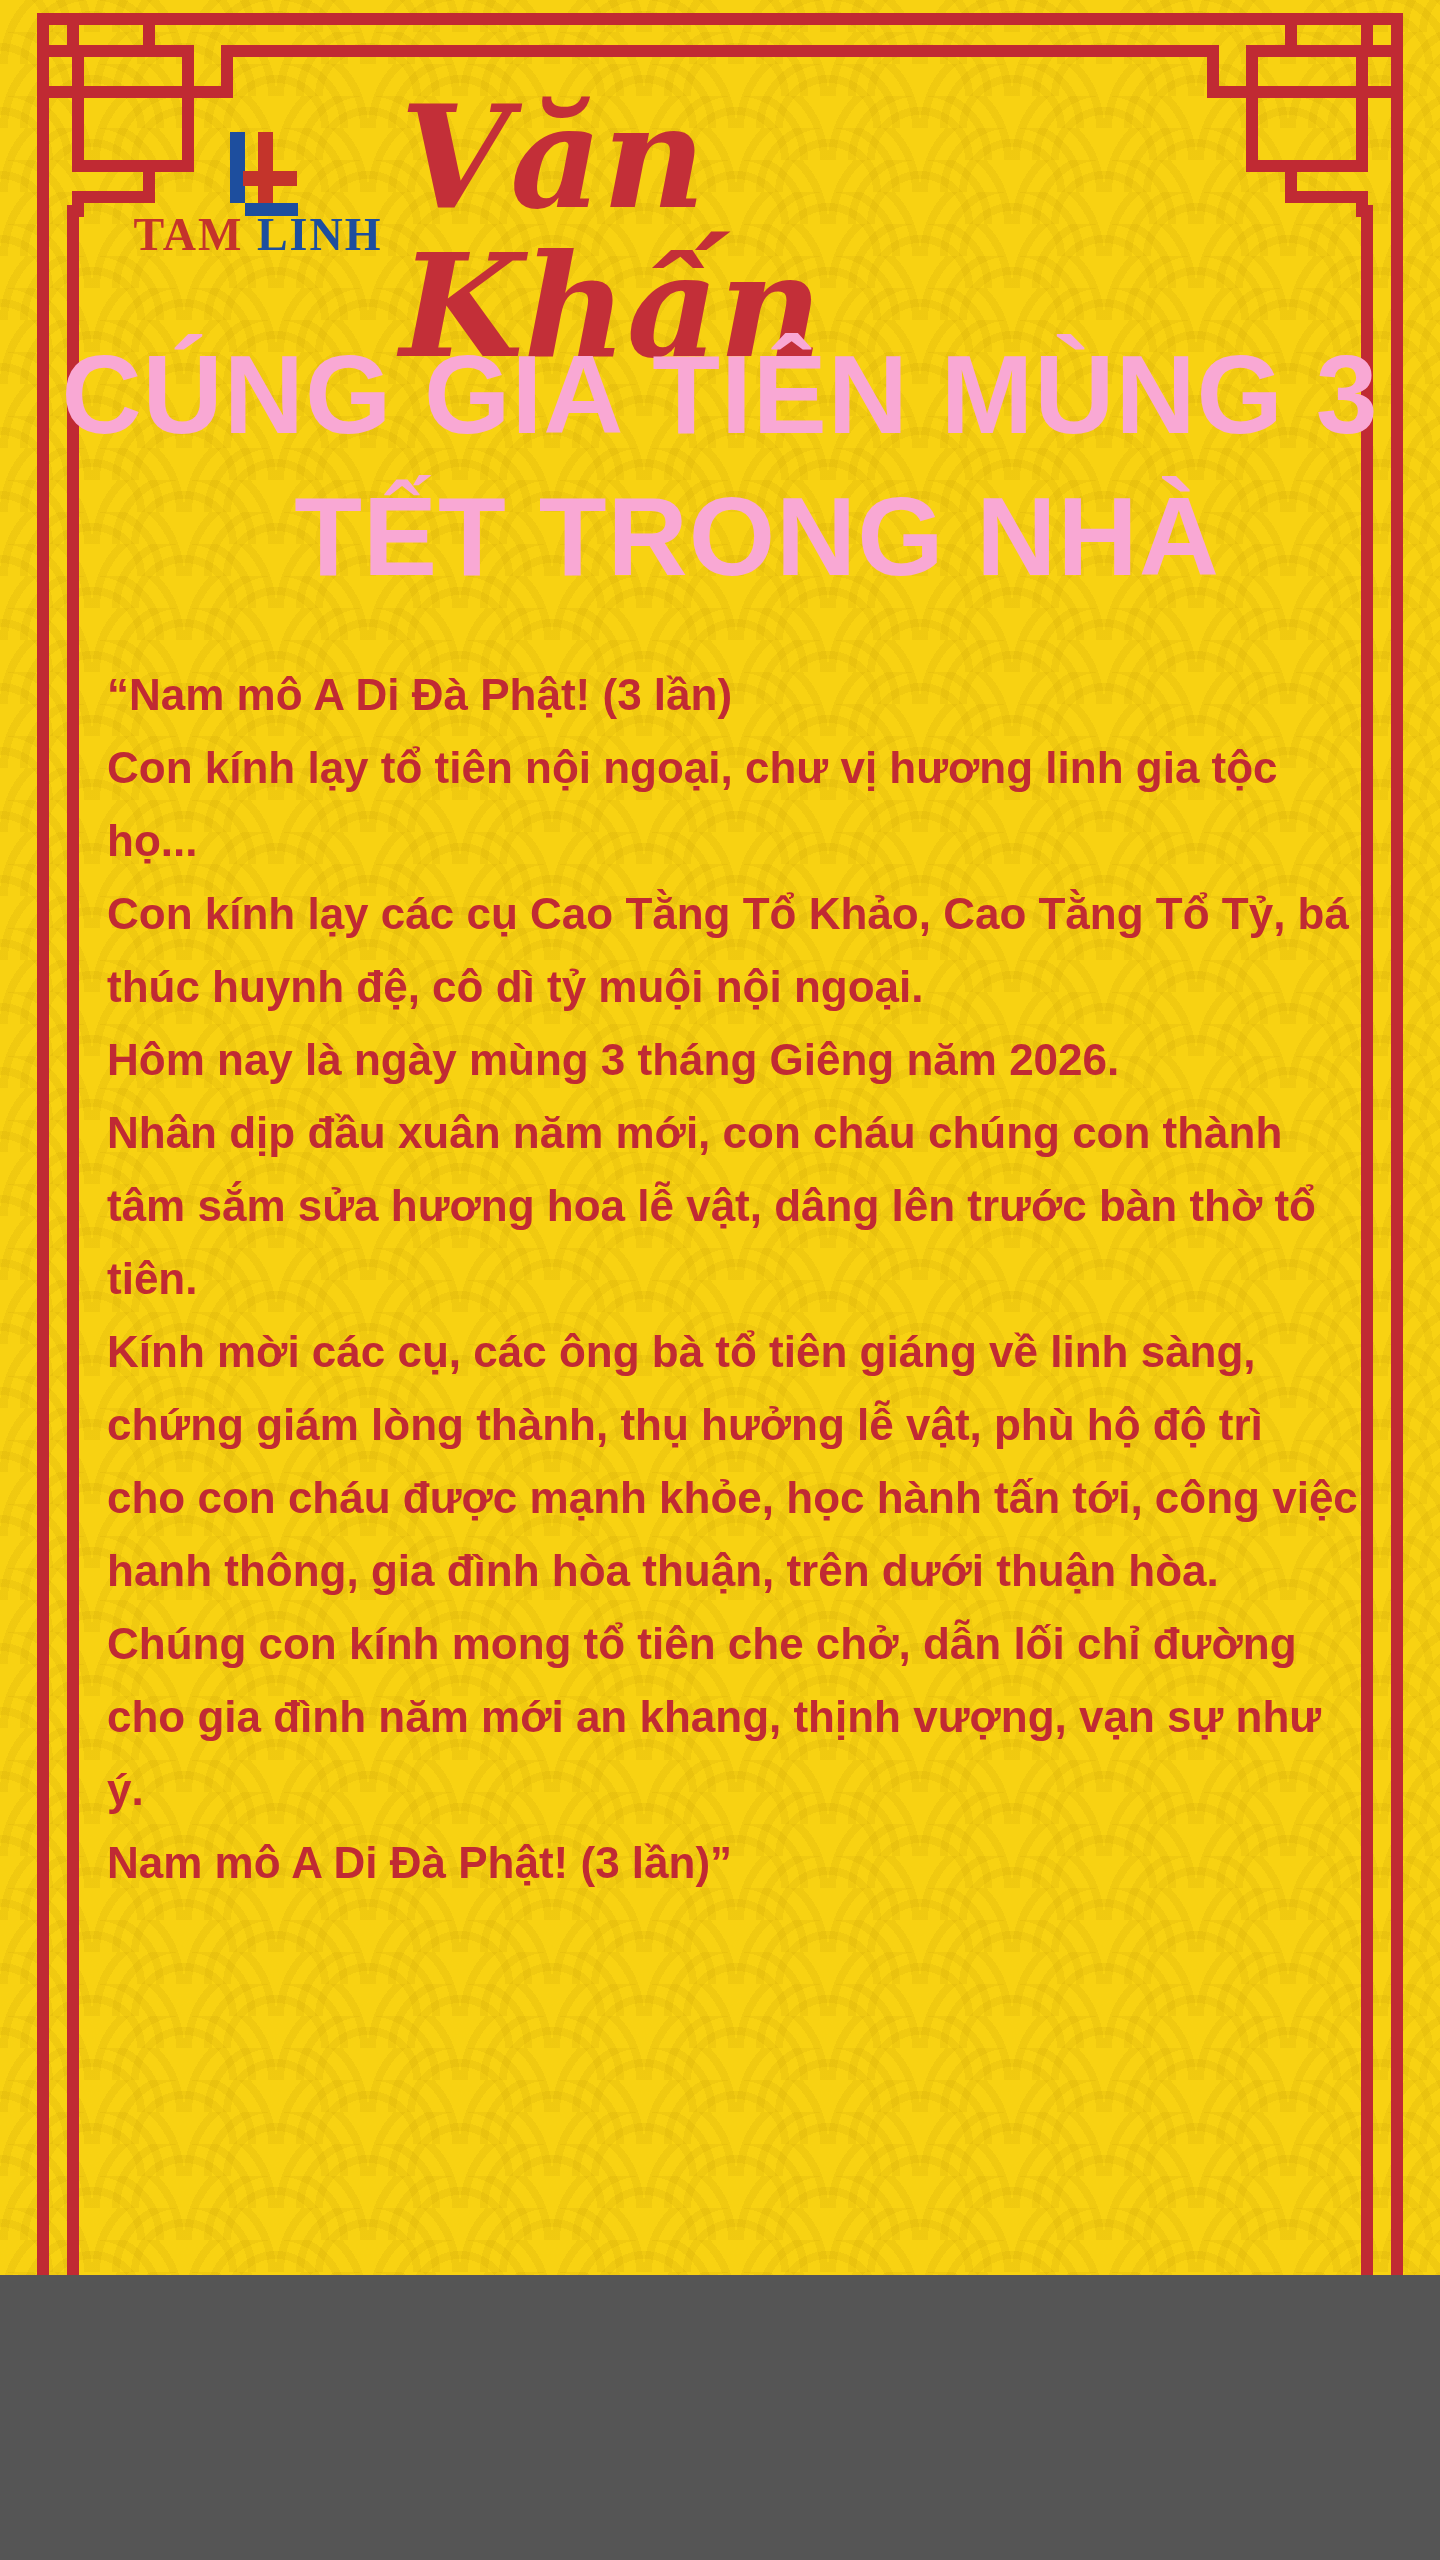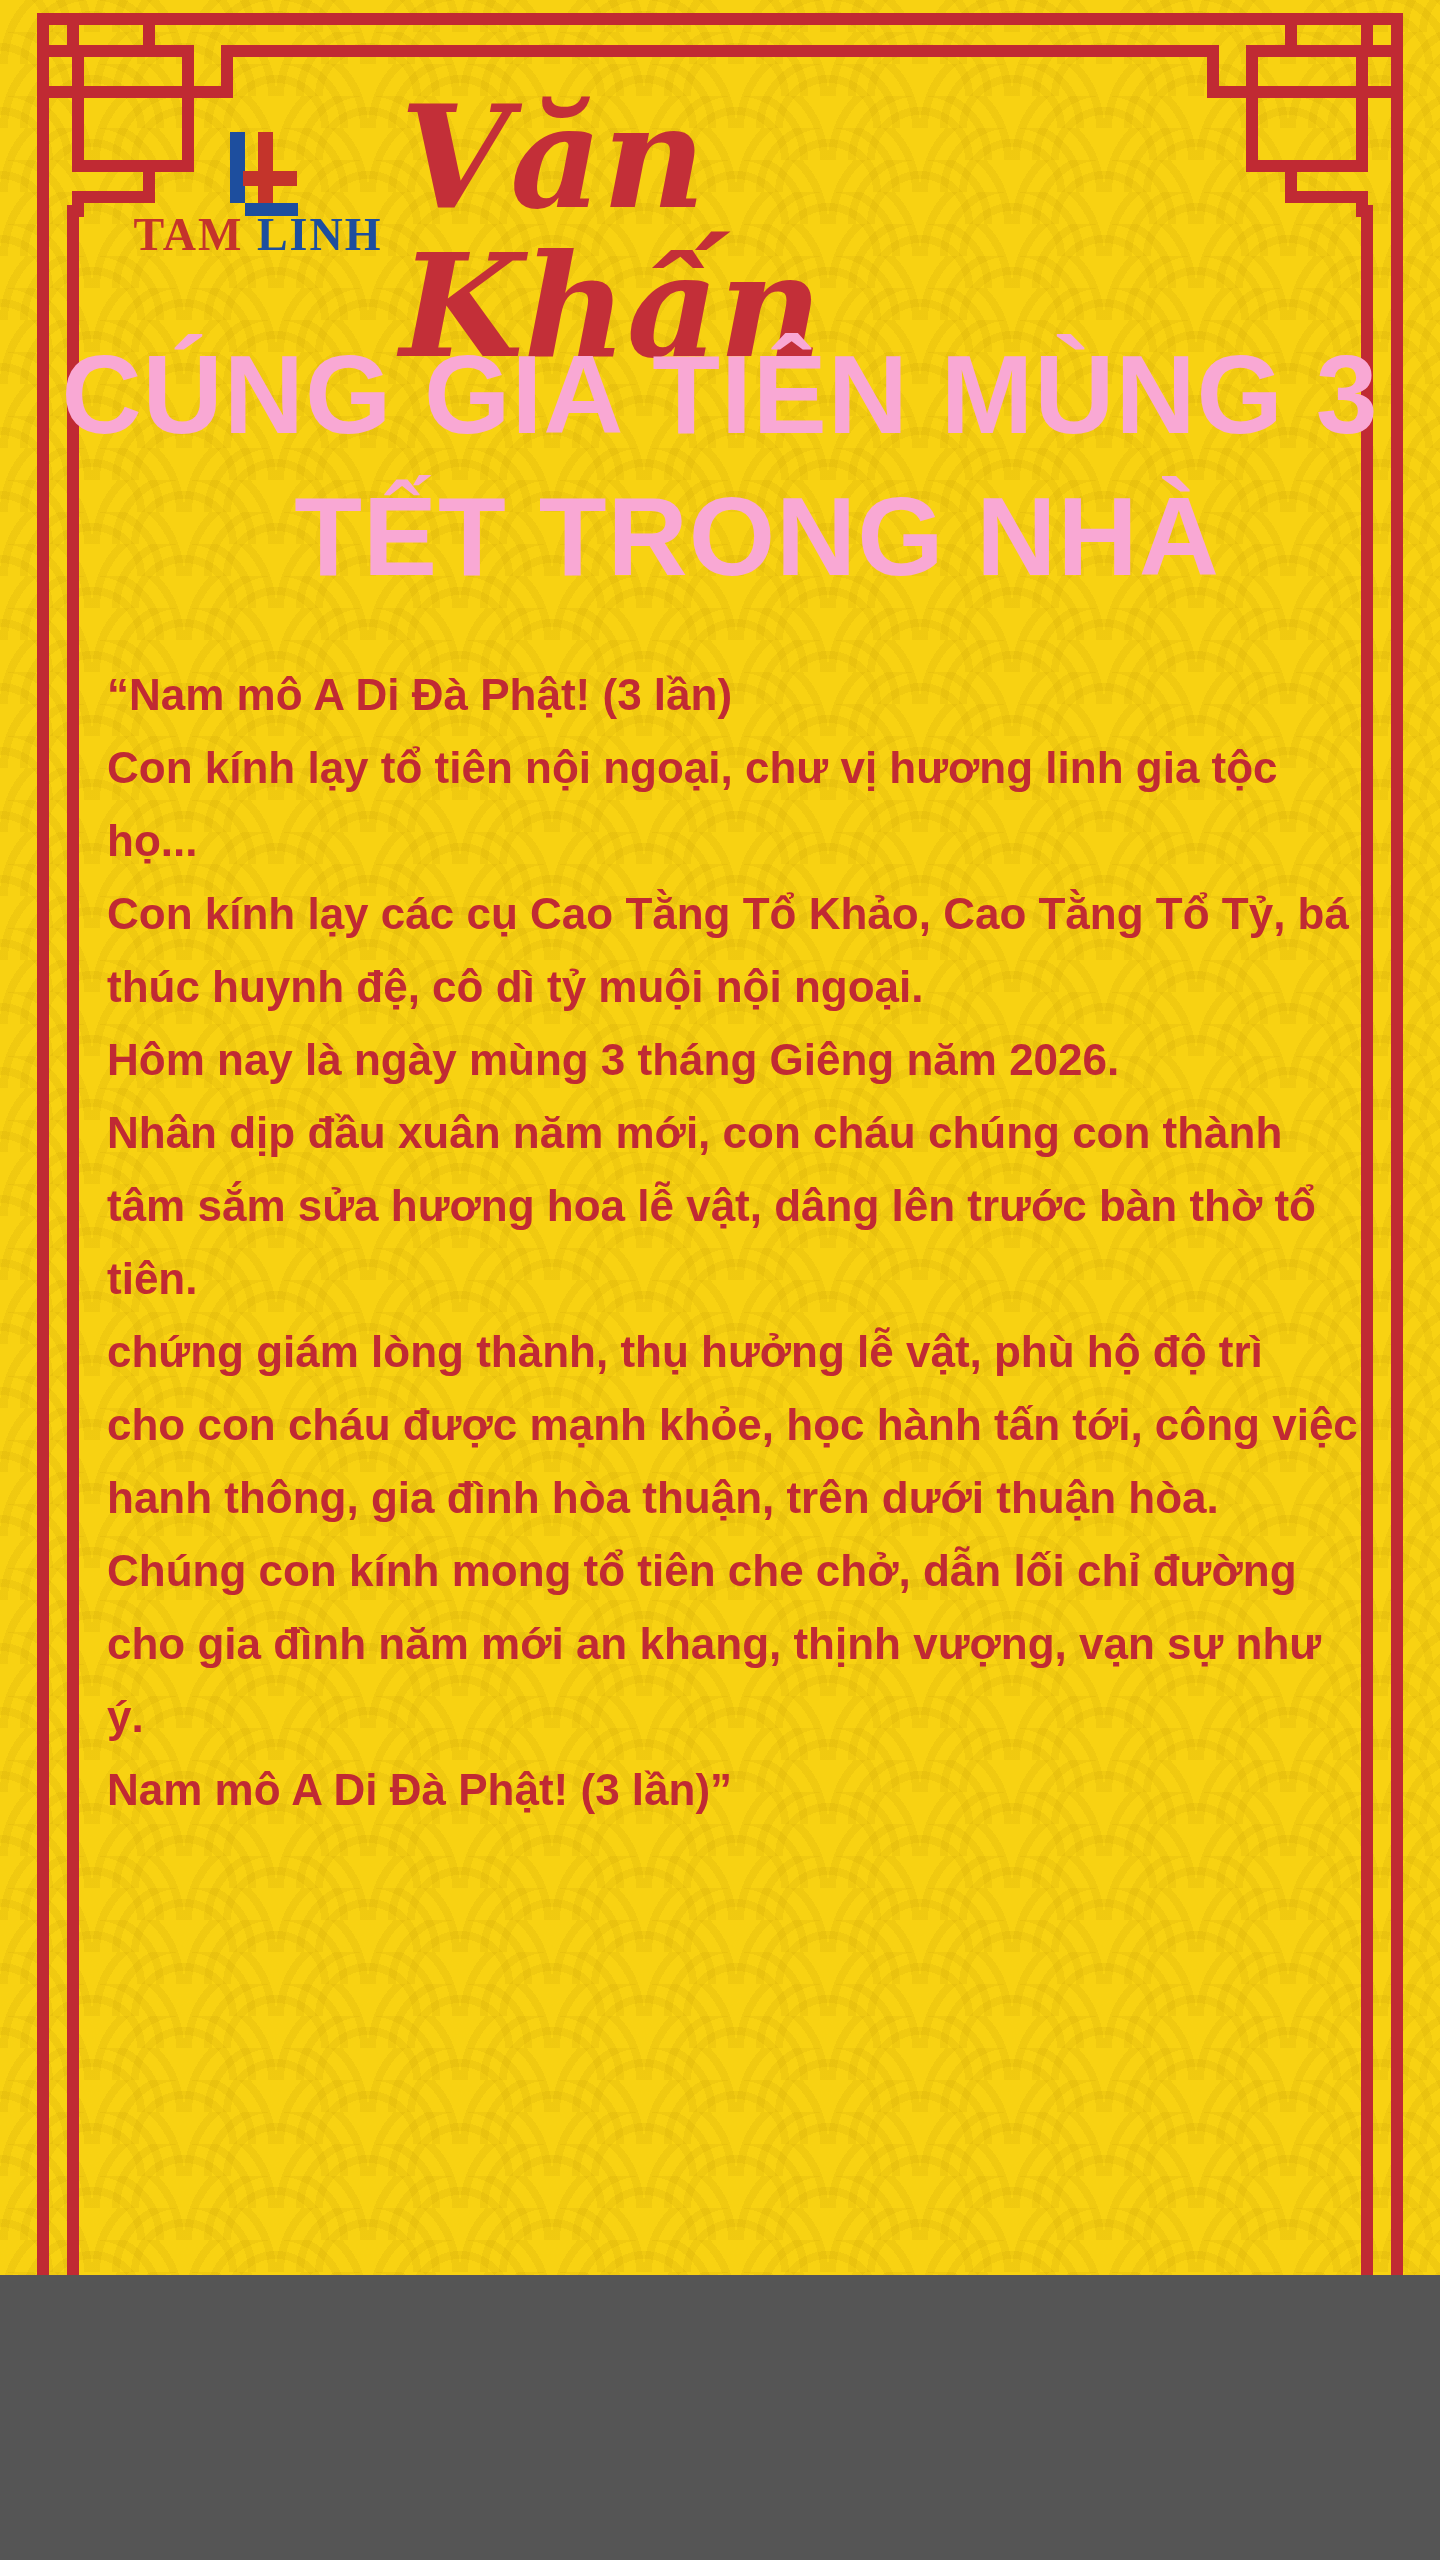--- a/index.html
+++ b/index.html
@@ -126,20 +126,21 @@
   <div class="prayer">
       <div class="line">“Nam mô A Di Đà Phật! (3 lần)</div>
       <div class="line">Con kính lạy tổ tiên nội ngoại, chư vị hương linh gia tộc</div>
       <div class="line">họ...</div>
       <div class="line">Con kính lạy các cụ Cao Tằng Tổ Khảo, Cao Tằng Tổ Tỷ, bá</div>
       <div class="line">thúc huynh đệ, cô dì tỷ muội nội ngoại.</div>
       <div class="line">Hôm nay là ngày mùng 3 tháng Giêng năm 2026.</div>
       <div class="line">Nhân dịp đầu xuân năm mới, con cháu chúng con thành</div>
       <div class="line">tâm sắm sửa hương hoa lễ vật, dâng lên trước bàn thờ tổ</div>
       <div class="line">tiên.</div>
+      <div class="line">Kính mời các cụ, các ông bà tổ tiên giáng về linh sàng,</div>
       <div class="line">chứng giám lòng thành, thụ hưởng lễ vật, phù hộ độ trì</div>
       <div class="line">cho con cháu được mạnh khỏe, học hành tấn tới, công việc</div>
       <div class="line">hanh thông, gia đình hòa thuận, trên dưới thuận hòa.</div>
       <div class="line">Chúng con kính mong tổ tiên che chở, dẫn lối chỉ đường</div>
       <div class="line">cho gia đình năm mới an khang, thịnh vượng, vạn sự như</div>
       <div class="line">ý.</div>
       <div class="line">Nam mô A Di Đà Phật! (3 lần)”</div>
     </div>
 
   <div class="website">

